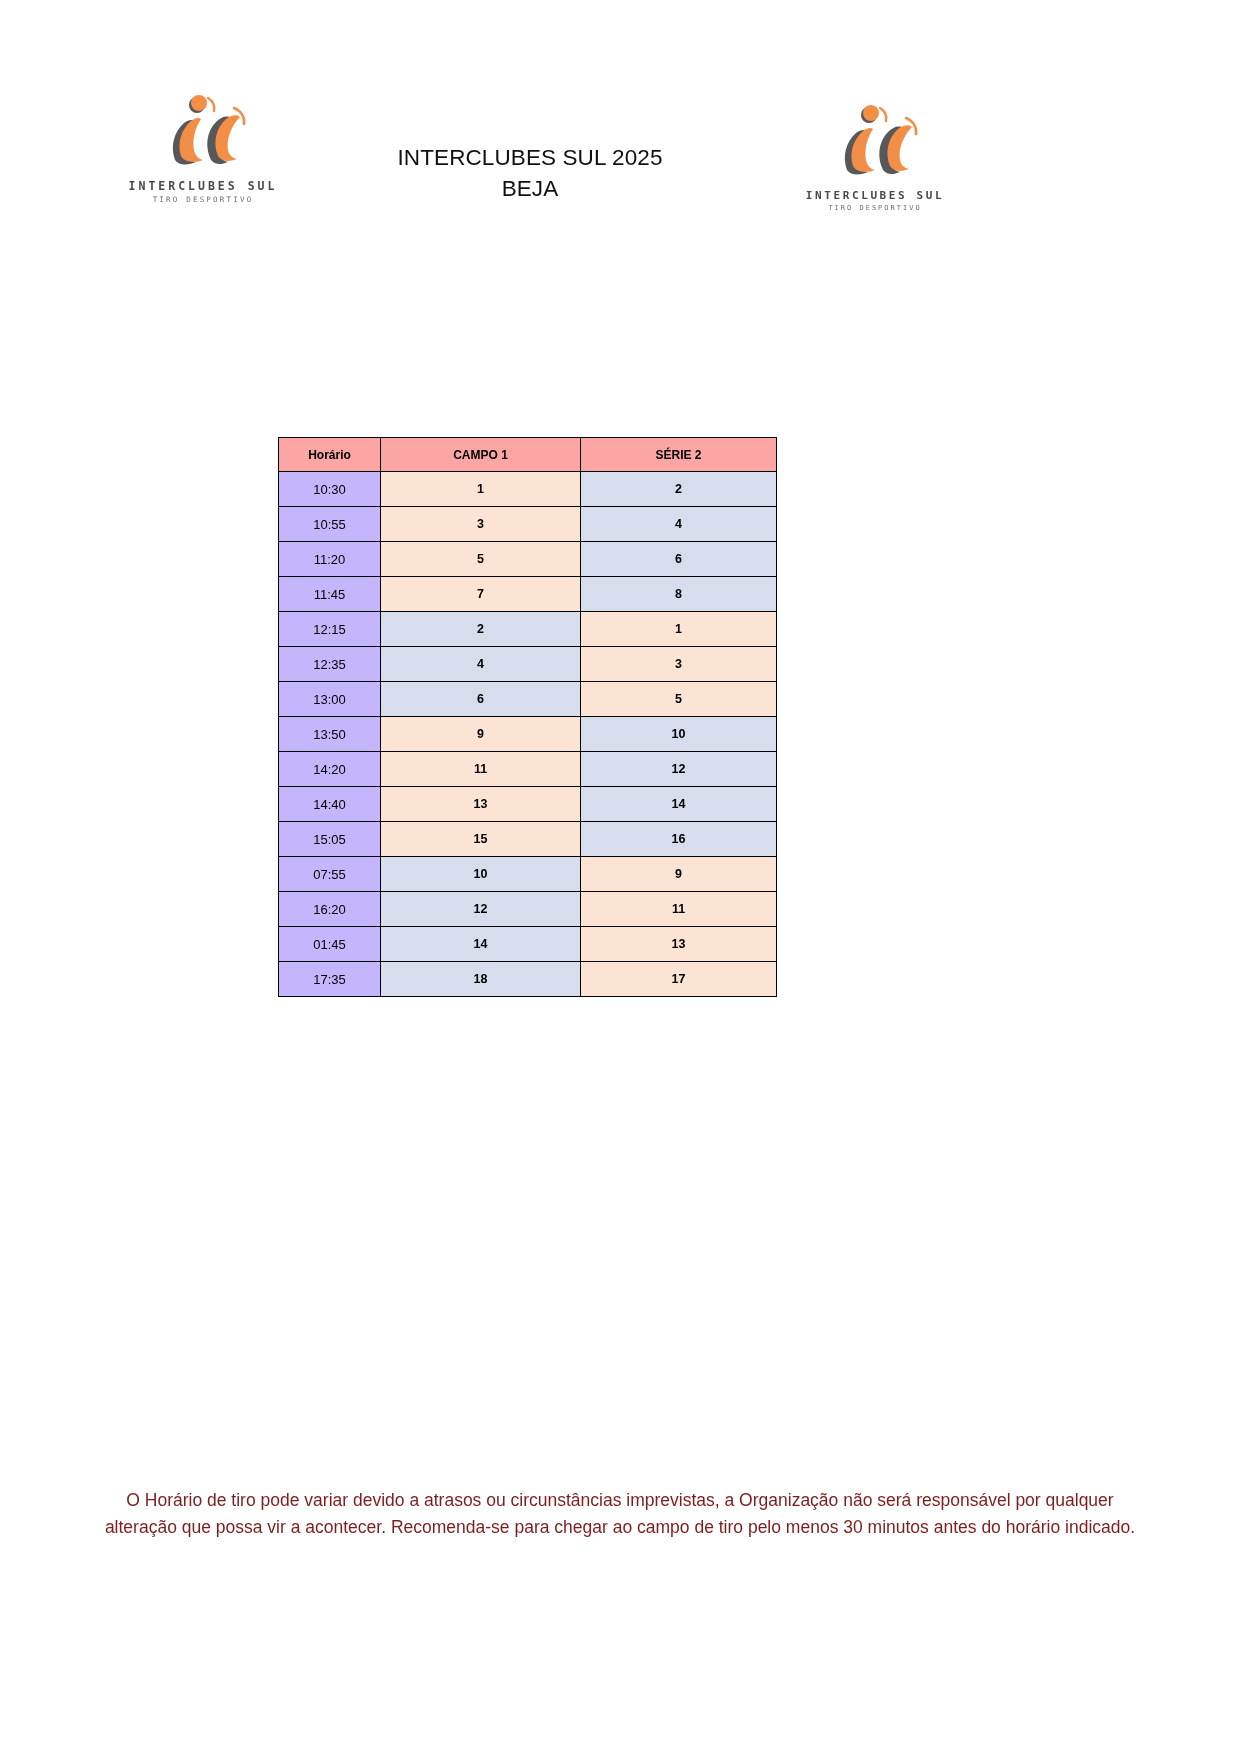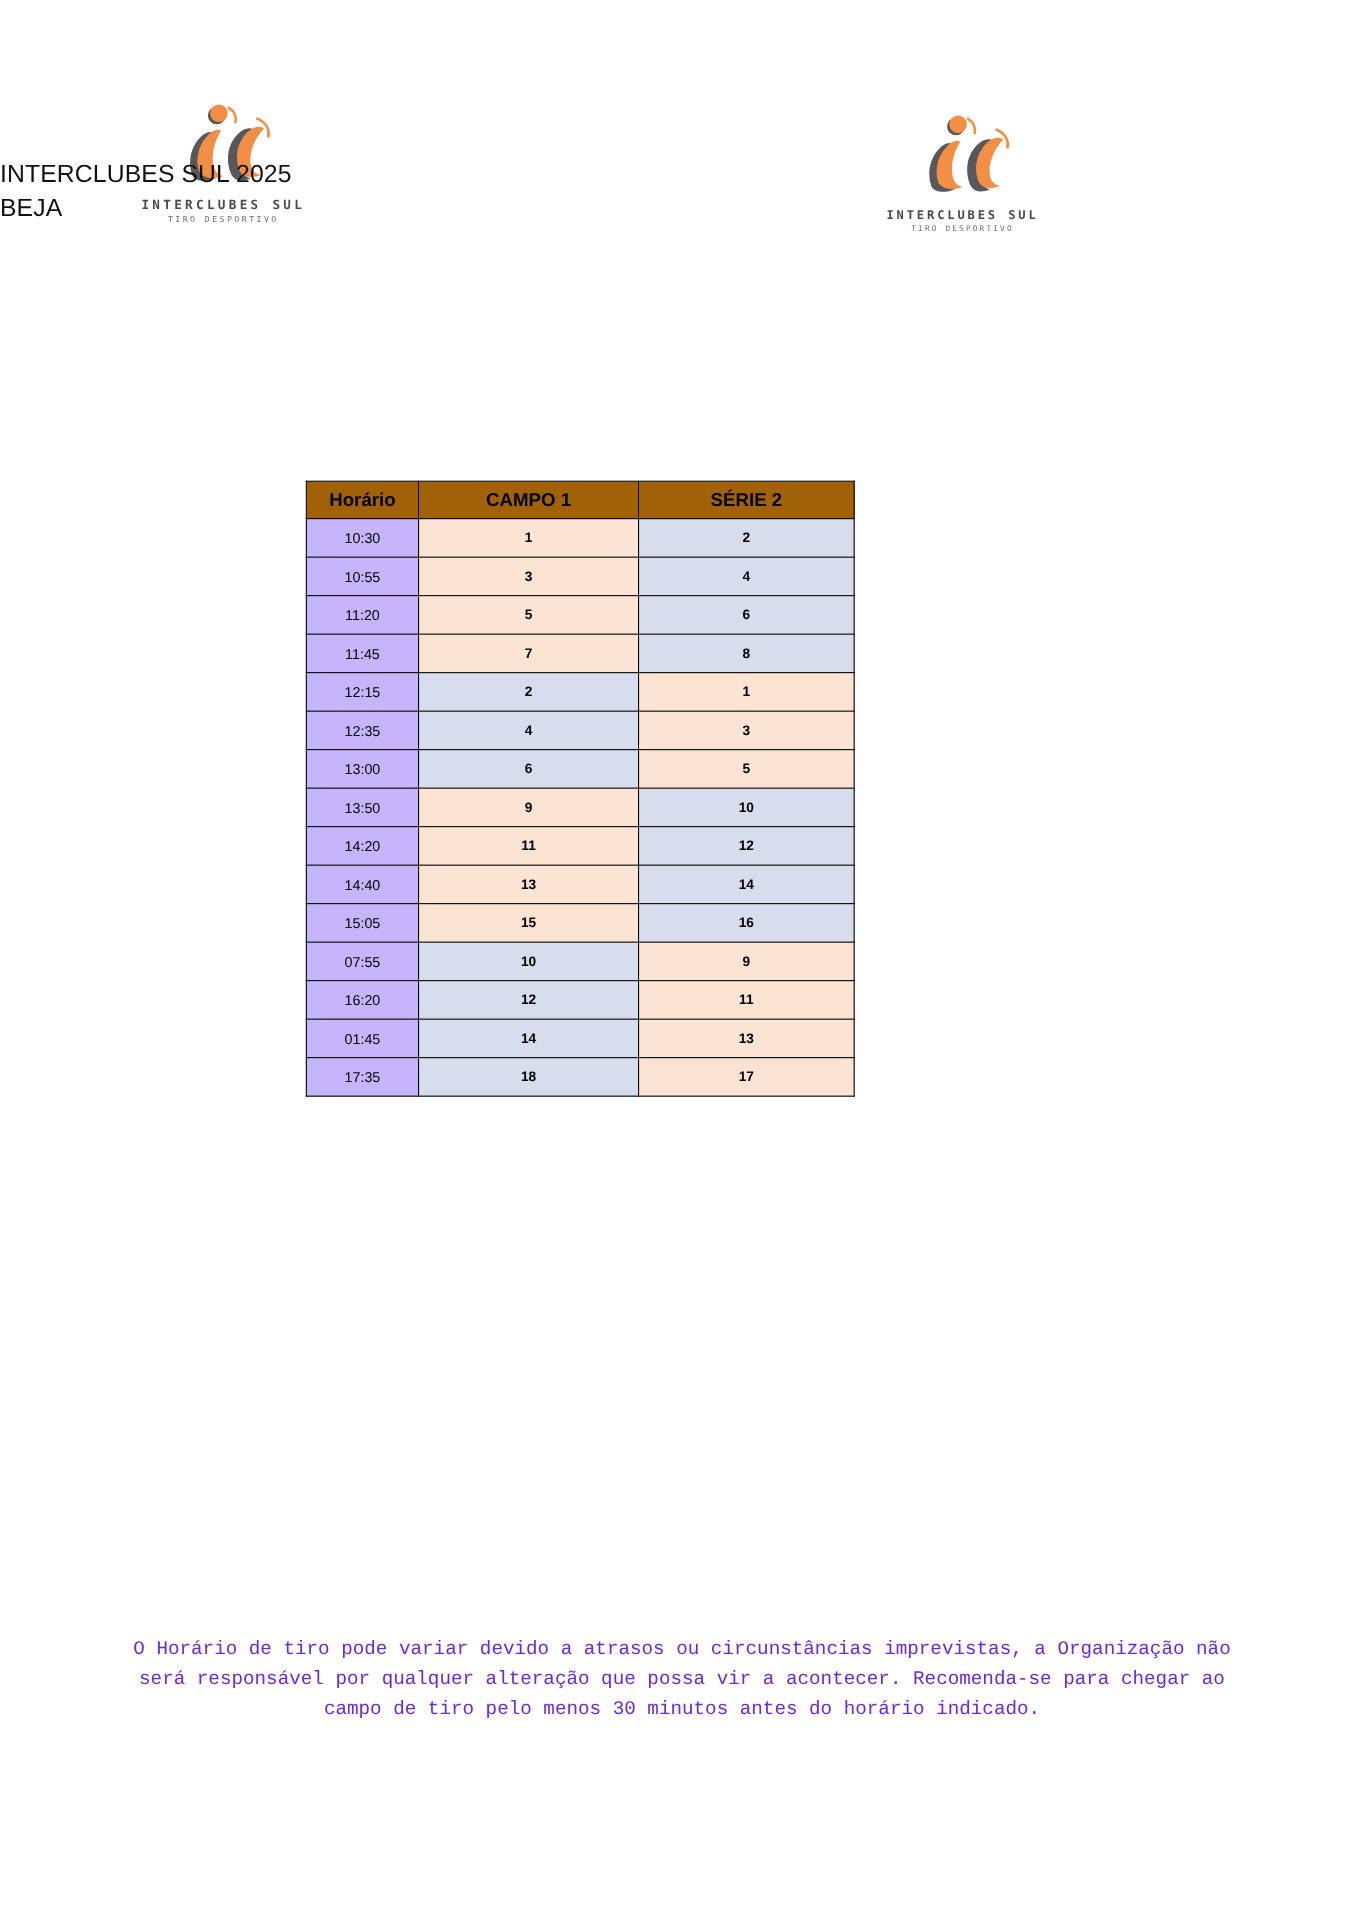--- a/index.html
+++ b/index.html
@@ -59,20 +59,21 @@
     white-space: nowrap;
   }
   .logo-right .logo-word { font-size: 11px; letter-spacing: 2.6px; }
   .logo-right .logo-sub  { font-size: 7px;  letter-spacing: 2px; }
 
   .title-block {
     position: absolute;
     left: 0;
     top: 52px;
     width: 1060px;
+    text-align: center;
   }
   .title-line {
     font-family: "Liberation Sans", sans-serif;
     font-size: 22.5px;
     line-height: 31px;
     color: #111111;
     letter-spacing: 0.1px;
   }
 
   
@@ -92,22 +93,22 @@
     border: 1px solid #000000;
     text-align: center;
     vertical-align: middle;
     font-family: "Liberation Sans", sans-serif;
     font-size: 12.5px;
     height: 34px;
     padding: 0;
   }
   table.schedule th {
     font-weight: bold;
-    font-size: 17px;
-    background: #a16207;
+    font-size: 12px;
+    background: #fca5a5;
     height: 33px;
   }
   table.schedule td.time {
     font-weight: normal;
     background: #c4b5fd;
     font-size: 13px;
   }
   table.schedule td.val {
     font-weight: bold;
   }
@@ -118,24 +119,24 @@
   .fill-orange { background: #fce4d4; }
   .fill-blue   { background: #d8ddee; }
 
   
   .footer-note {
     position: absolute;
     left: 100px;
     top: 1487px;
     width: 1040px;
     text-align: center;
-    font-family: Liberation Mono, monospace;
+    font-family: Liberation Sans, sans-serif;
     font-size: 17.5px;
     line-height: 27px;
-    color: #6d28d9;
+    color: #7f1d1d;
   }
 </style>
 </head>
 <body>
 
 <div class="header">
 
   <div class="logo logo-left">
     <div class="logo-mark">
       <svg viewBox="0 0 110 88" xmlns="http://www.w3.org/2000/svg">

